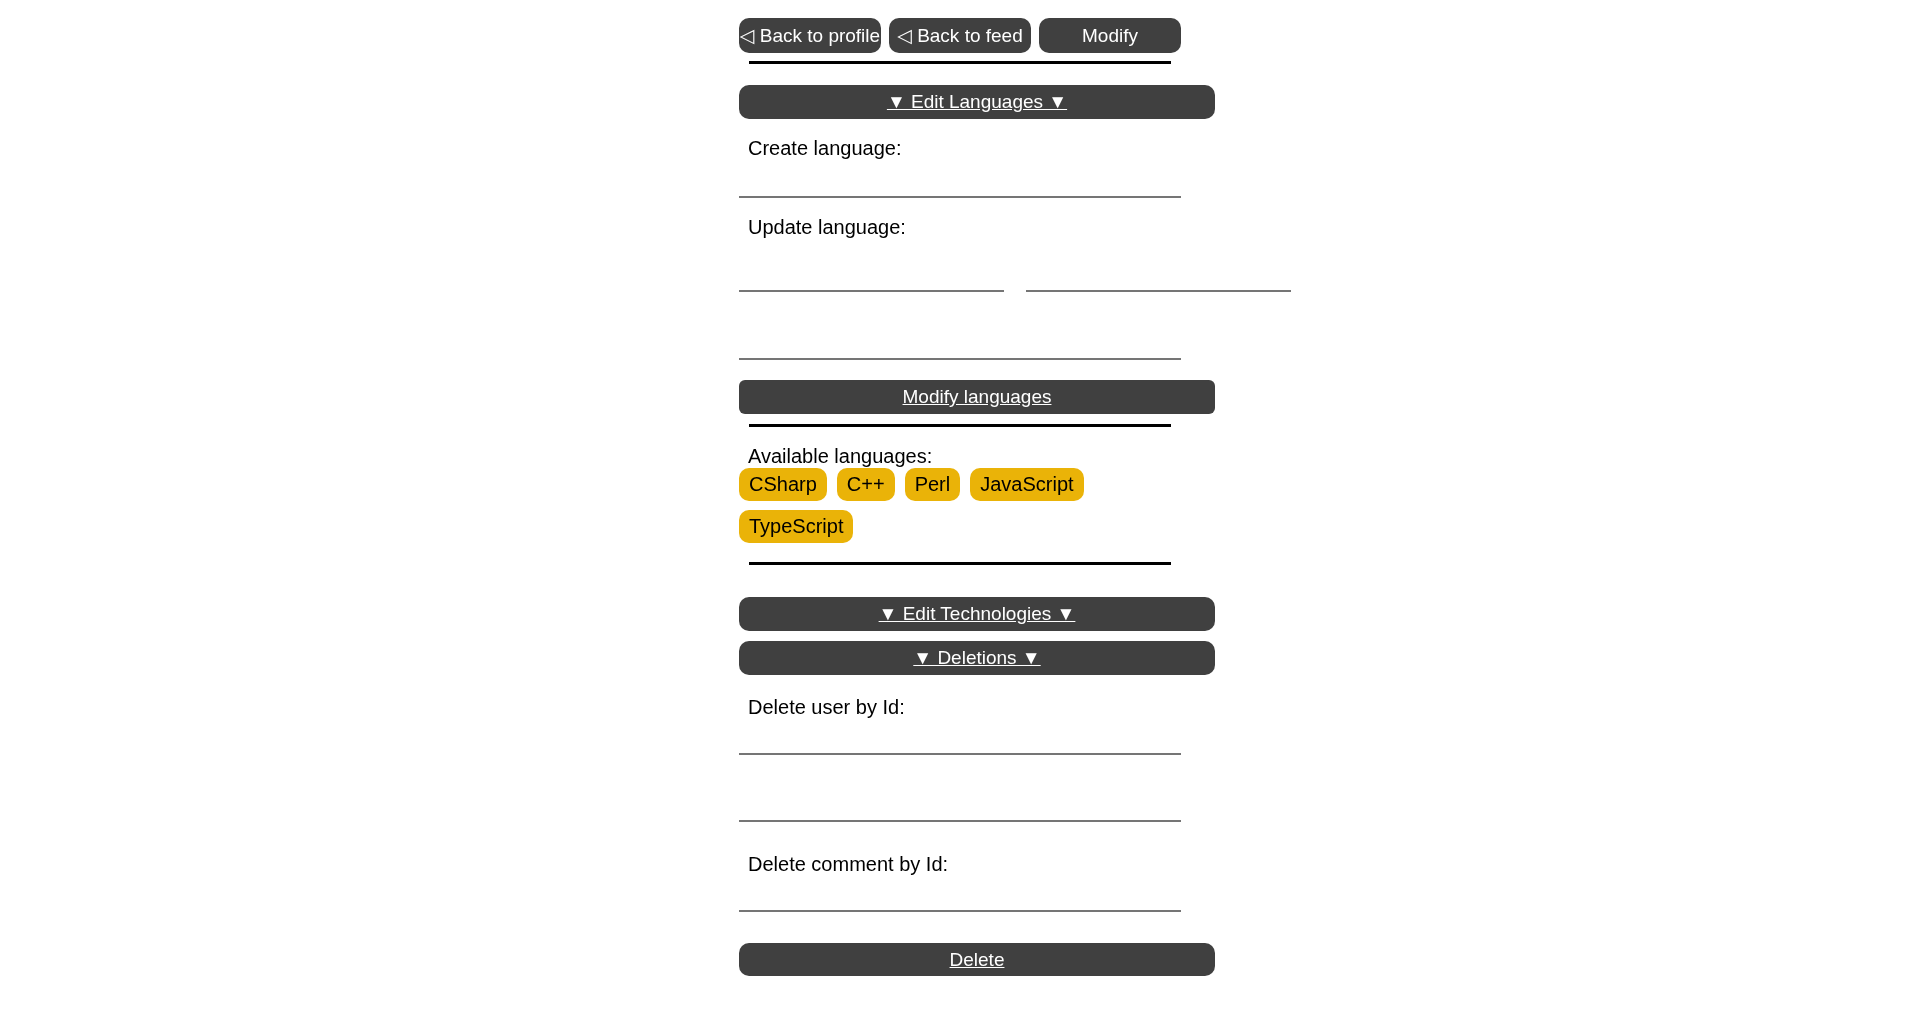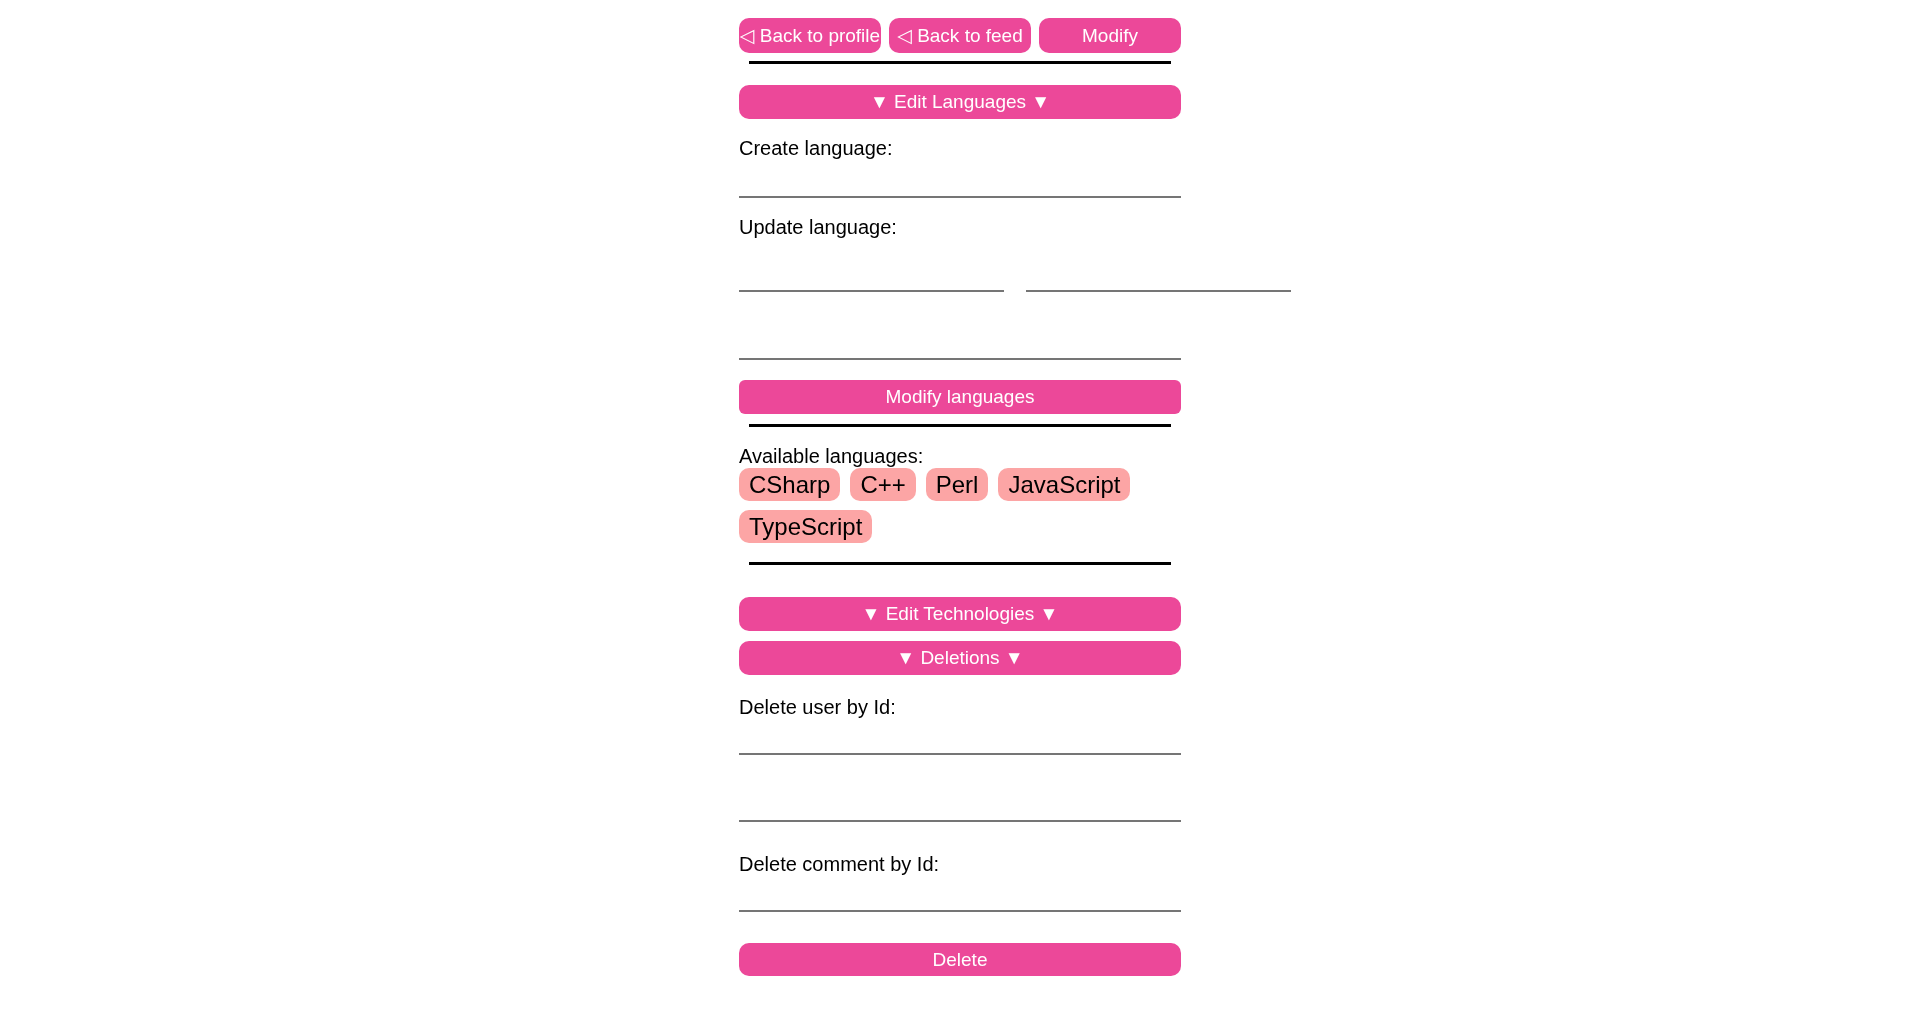--- a/index.html
+++ b/index.html
@@ -7,44 +7,45 @@
     width: 1920px; height: 1012px;
     background: #ffffff;
     font-family: "Liberation Sans", sans-serif;
     color: #000;
     overflow: hidden;
   }
   .container { width: 442px; margin: 0 auto; padding-top: 18px; }
 
   .top-row { display: flex; gap: 8px; }
   .btn {
-    background: #ec4899; color: #fff;
+    background: #404040; color: #fff;
     border: 0; border-radius: 10px;
     font-family: inherit; font-size: 19px;
     cursor: pointer;
     display: inline-flex; align-items: center; justify-content: center;
   }
   .top-row .btn { flex: 1; height: 35px; }
 
   hr.thick {
     border: 0; height: 3px; background: #000;
     width: 422px; margin: 8px auto 0 auto;
   }
 
-  .btn-wide { display: flex; width: 442px; height: 34px; }
+  .btn-wide { display: flex; width: 476px; height: 34px; text-decoration: underline; }
   #edit-languages-toggle   { margin-top: 21px; }
   #modify-languages-button { margin-top: 20px; border-radius: 6px; }
   #edit-technologies-toggle{ margin-top: 32px; }
   #deletions-toggle        { margin-top: 10px; }
   #delete-button           { margin-top: 23px; height: 33px; }
 
   .field-label {
     display: block;
     font-size: 20px; line-height: 23px;
     color: #000;
+    margin-left: 9px;
   }
   .lang-section .field-label { margin-top: 18px; }
   .del-section  .field-label { margin-top: 21px; }
 
   .line-input {
     display: block; width: 100%;
     border: 0; border-bottom: 2px solid #757575;
     background: transparent; outline: none;
     font-family: inherit; font-size: 20px;
     padding: 0;
@@ -53,24 +54,24 @@
   .lang-section .line-input.tall { height: 53px; }
   .del-section  .line-input { height: 36px; margin-bottom: 31px; }
 
   .two-col { display: flex; gap: 22px; }
   .two-col .line-input { flex: 1; width: auto; }
 
   .avail-label { margin-top: 15px; }
   .chips { display: flex; flex-wrap: wrap; }
   .chip {
     display: inline-block;
-    background: #fca5a5; color: #000;
+    background: #eab308; color: #000;
     border-radius: 10px;
     padding: 5px 10px;
-    font-size: 24px; line-height: 23px;
+    font-size: 20px; line-height: 23px;
     margin: 0 10px 9px 0;
   }
   .chips { margin-bottom: 1px; }
 
   hr.thick.after-btn { margin-top: 10px; }
 </style>
 </head>
 <body>
 
 <div class="container">

